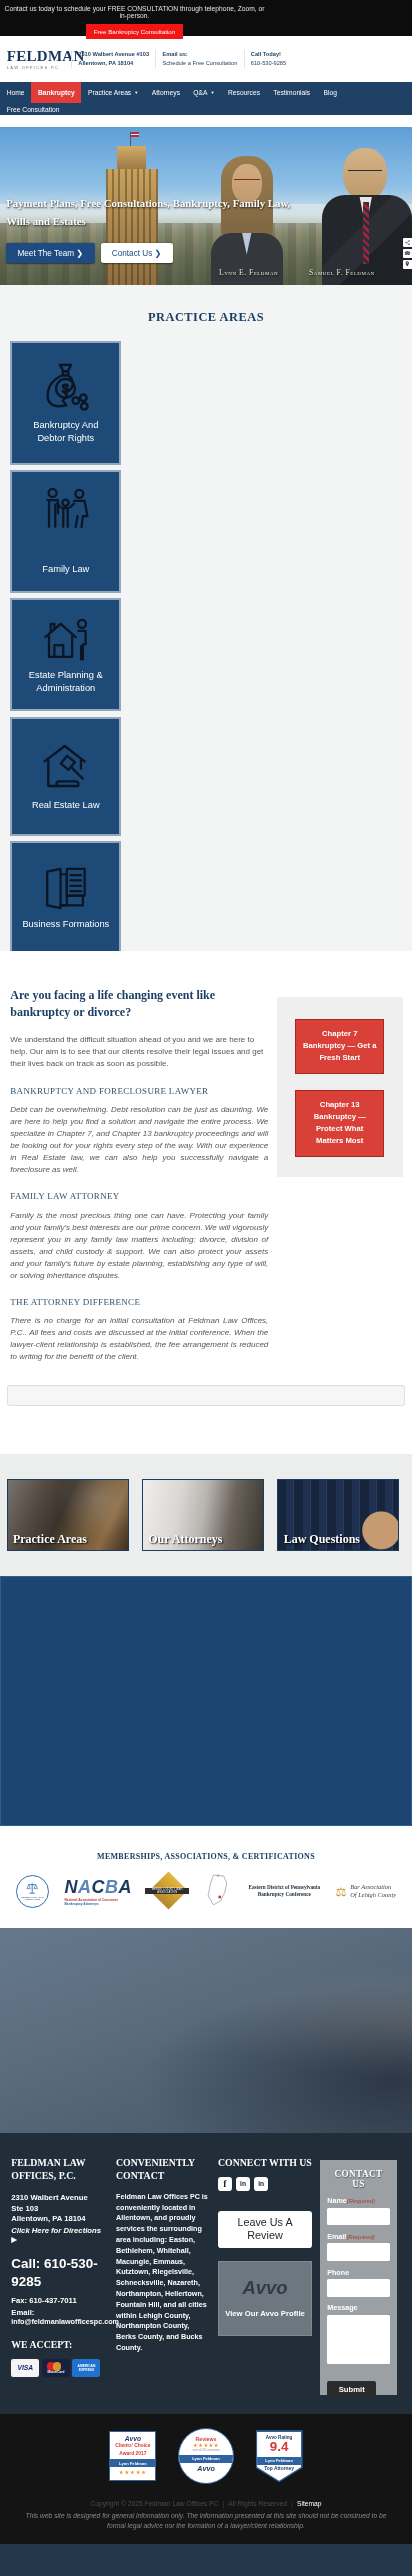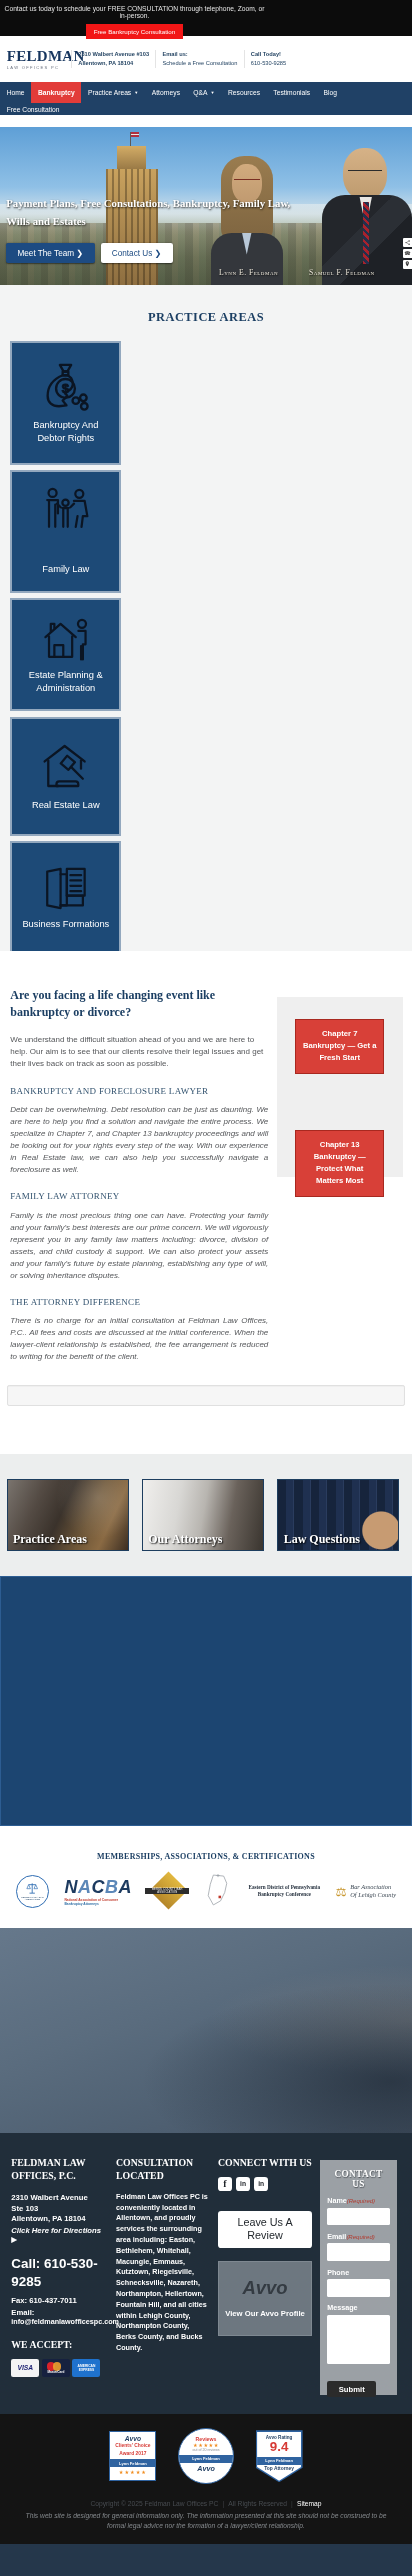--- a/index.html
+++ b/index.html
@@ -101,21 +101,21 @@
   
   .sec-content { height:503px; background:#fff; position:relative; }
   .content-col { position:absolute; left:10.3px; top:36px; width:258px; }
   .content-col h1 { font-size:12px; color:#1c3f63; line-height:1.45; margin-bottom:12.4px;
     font-family:"Liberation Serif","DejaVu Serif",serif; }
   .content-col p { font-size:8px; color:#55575a; line-height:1.5; margin-bottom:15.5px; }
   .content-col p.just { text-align:justify;font-style:italic; }
   .content-col h2 { font-size:9px; color:#33536f; font-weight:normal; letter-spacing:0.3px;
     margin-bottom:8.2px; font-family:"Liberation Serif","DejaVu Serif",serif; }
   .cta-sidebar { position:absolute; right:9.3px; top:46px; width:126px; height:180px; background:#efefef;
-    display:flex; flex-direction:column; align-items:center;gap:40px; }
+    display:flex; flex-direction:column; align-items:center; }
   .redbtn { width:89px; background:#d84038; border:0.5px solid #a8281f; color:#fff; font-size:7.7px;
     font-weight:bold; text-align:center; padding:8.8px 5.2px; line-height:1.55; cursor:pointer; }
   .redbtn.b1 { margin-top:21.6px; } .redbtn.b2 { margin-top:15.5px; }
   .placeholder-box { position:absolute; left:6.7px; right:6.7px; top:434px; height:20.6px; background:#f6f6f6;
     border:0.5px solid #e0e0e0; border-radius:2.1px; box-shadow:inset 0 0.5px 1px rgba(0,0,0,.06); }
 
   
   .sec-tiles { height:122px; background:#eceeee; }
   .tiles-row { display:flex; gap:13.4px; padding:25px 0 0 6.7px; }
   .tile { width:122px; height:72px; position:relative; border:0.5px solid #1d3d5e; cursor:pointer; }
@@ -513,21 +513,21 @@
     <div class="cc-row">
       <div class="cc cc-visa">VISA</div>
       <div class="cc cc-mc">
           <span>MasterCard</span>
         </div>
       <div class="cc cc-amex">AMERICAN EXPRESS</div>
     </div>
   </div>
 
   <div class="fcol2">
-    <div class="fh">CONSULTATION LOCATED</div>
+    <div class="fh">CONVENIENTLY CONTACT</div>
     <div class="flocated">Feldman Law Offices PC is conveniently located in Allentown, and proudly services the surrounding area including: Easton, Bethlehem, Whitehall, Macungie, Emmaus, Kutztown, Riegelsville, Schnecksville, Nazareth, Northampton, Hellertown, Fountain Hill, and all cities within Lehigh County, Northampton County, Berks County, and Bucks County.</div>
   </div>
 
   <div class="fcol3">
     <div class="fh">CONNECT WITH US</div>
     <div class="social-row">
       <div class="soc fb">f</div>
       <div class="soc li">in</div>
       <div class="soc li">in</div>
     </div>

